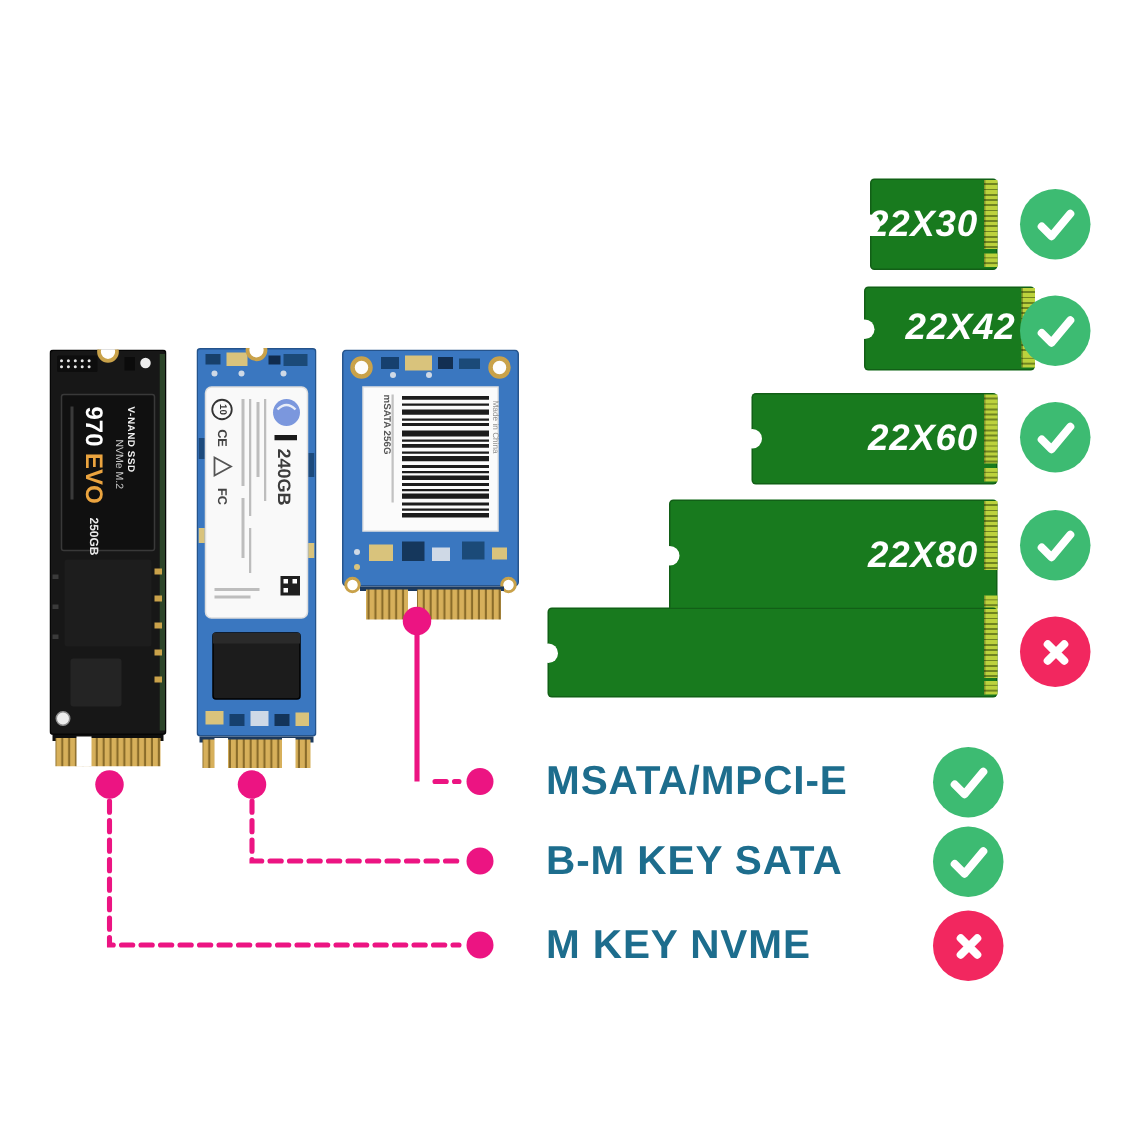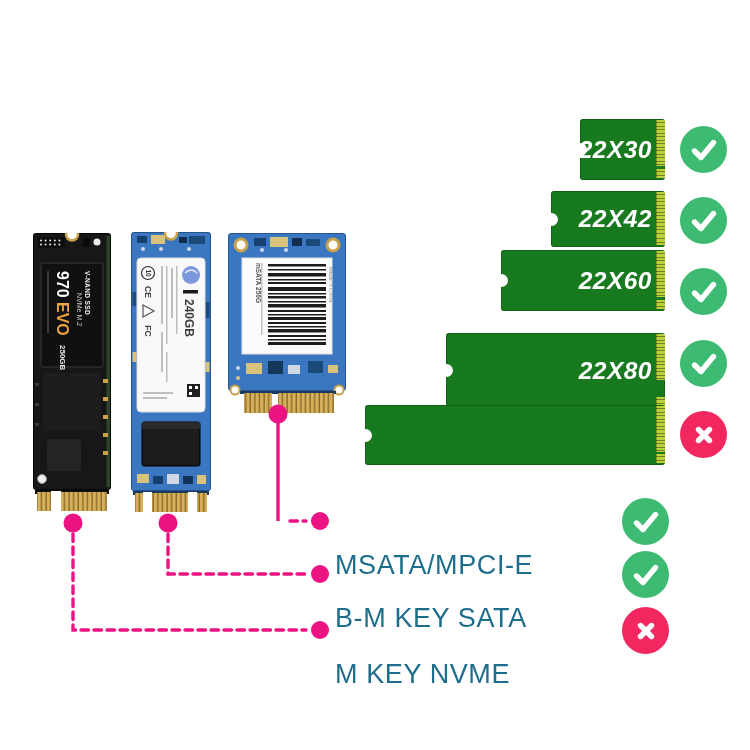--- a/index.html
+++ b/index.html
@@ -27,22 +27,22 @@
        background:repeating-linear-gradient(to bottom,var(--pin_yellow) 0 2.3px,var(--pin_dark) 2.3px 3.5px);}
 
   
   .status{position:absolute;width:47px;height:47px;border-radius:50%;}
   .status.ok{background:var(--ok_green);}
   .status.no{background:var(--no_red);}
   .status svg{position:absolute;left:5.5px;top:5.5px;width:36px;height:36px;}
   .status svg path{fill:none;stroke:#fff;stroke-width:5.4;stroke-linecap:round;stroke-linejoin:round;}
 
   
-  .iface-label{position:absolute;left:335px;transform:translateY(-50%);white-space:nowrap;
-       color:var(--label_teal);font-weight:400;font-size:27px;letter-spacing:.6px;margin-top:44px;}
+  .iface-label{position:absolute;left:364px;transform:translateY(-50%);white-space:nowrap;
+       color:var(--label_teal);font-weight:700;font-size:27px;letter-spacing:.6px;}
 
   
   .wires{position:absolute;left:0;top:0;pointer-events:none;}
   .wires path{fill:none;stroke:var(--wire_pink);stroke-width:3.4;}
   .wires path.dash{stroke-dasharray:7.5 5.5;stroke-linecap:round;}
   .wires circle{fill:var(--wire_pink);}
 
   .card{position:absolute;}
 </style>
 </head>
@@ -235,27 +235,27 @@
       <rect x="50" y="160" width="56" height="20" fill="url(#pinsC)"></rect>
     </g>
   </svg>
 
   <div class="bar" style="left:580px;top:119px;width:85px;height:61px">
     <span class="notch"></span>
     <span class="bar-label">22X30</span>
     <span class="pins"></span>
     <span class="pins-stub"></span>
   </div>
-  <div class="bar" style="left:551px;top:191px;width:114px;height:56px">
+  <div class="bar" style="left:576px;top:191px;width:114px;height:56px">
     <span class="notch"></span>
     <span class="bar-label">22X42</span>
     <span class="pins"></span>
     <span class="pins-stub"></span>
   </div>
-  <div class="bar" style="left:501px;top:250px;width:164px;height:61px">
+  <div class="bar" style="left:501px;top:262px;width:164px;height:61px">
     <span class="notch"></span>
     <span class="bar-label">22X60</span>
     <span class="pins"></span>
     <span class="pins-stub"></span>
   </div>
   <div class="bar" style="left:446px;top:333px;width:219px;height:75px">
     <span class="notch"></span>
     <span class="bar-label">22X80</span>
     <span class="pins"></span>
     <span class="pins-stub"></span>

